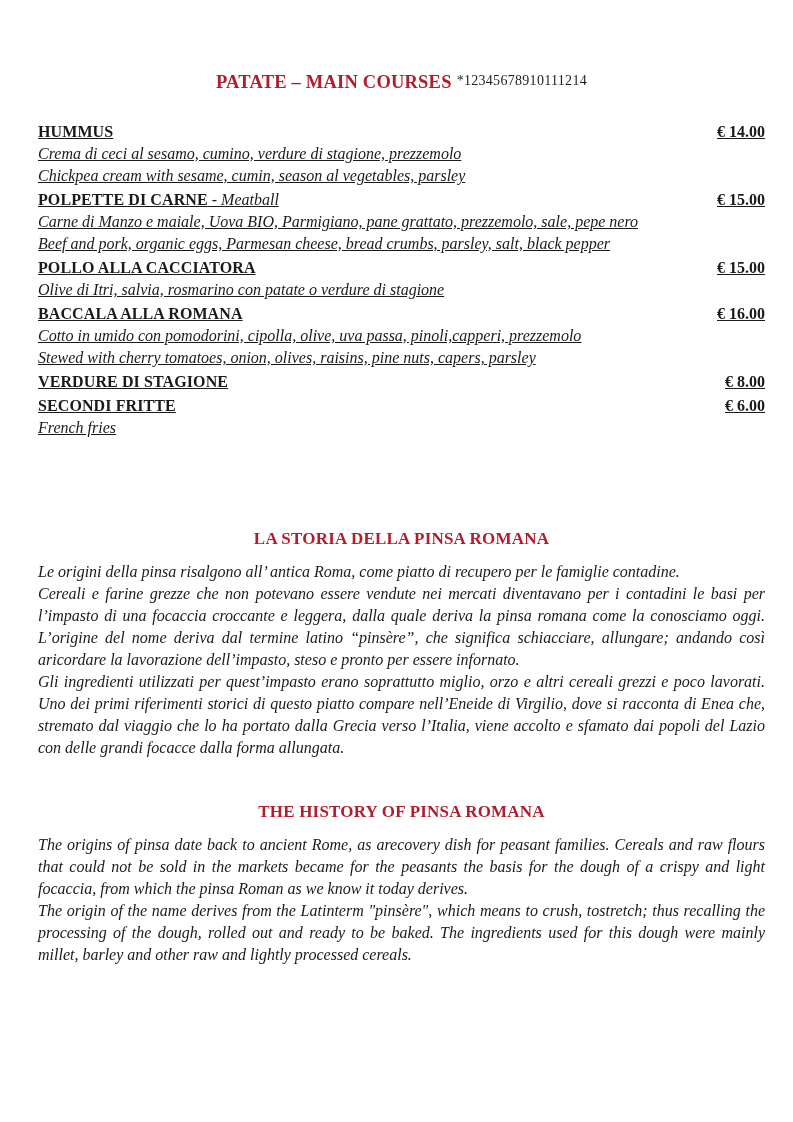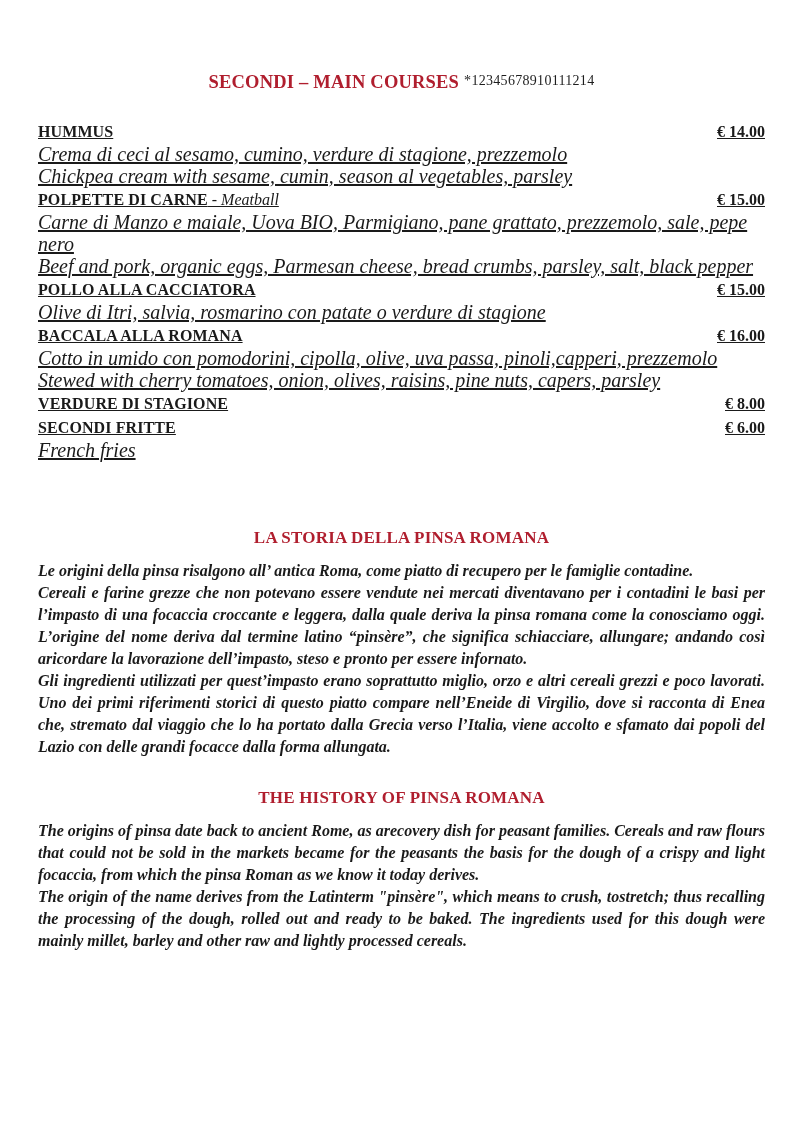--- a/index.html
+++ b/index.html
@@ -27,48 +27,48 @@
     letter-spacing: 0.3px;
   }
 
   .items { margin-top: 27px; }
   .item { margin-bottom: 2px; text-decoration: underline; }
   .item-head { display: flex; align-items: baseline; font-size: 16px; line-height: 22px; }
   .item-title { flex: 1 1 auto; }
   .item-name { font-weight: bold; letter-spacing: 0.1px; }
   .item-suffix { font-weight: normal; font-style: italic; white-space: pre; }
   .item-price { font-weight: bold; white-space: nowrap; }
-  .item-desc { font-style: italic; font-size: 20px; line-height: 22px; }
+  .item-desc { font-style: italic; font-size: 16px; line-height: 22px; }
 
   .story-heading {
     margin: 0; text-align: center;
     color: var(--accent);
     font-weight: bold;
     font-size: 17px;
     line-height: 22px;
     letter-spacing: 0.2px;
   }
-  .story-heading.it { margin-top: 66px; text-align: center; }
-  .story-heading.en { margin-top: 29px; }
-  .story-block { margin-top: 11px; font-weight: bold; }
+  .story-heading.it { margin-top: 89px; text-align: center; }
+  .story-heading.en { margin-top: 42px; }
+  .story-block { margin-top: 11px; }
   .story-block p {
     margin: 0;
     font-style: italic;
     font-size: 16px;
     line-height: 22px;
     text-align: justify;
   }
 </style>
 </head>
 <body>
 
 <div class="page">
 
   <div class="title-line">
-    <span class="title">SECONDI – MAIN COURSES</span><span class="title-note">*12345678910111214</span>
+    <span class="title">PATATE – MAIN COURSES</span><span class="title-note">*12345678910111214</span>
   </div>
 
   <div class="items">
 
     <div class="item">
       <div class="item-head">
         <span class="item-title"><span class="item-name">HUMMUS</span><span class="item-suffix"></span></span>
         <span class="item-price">€ 14.00</span>
       </div>
       <div class="item-desc">Crema di ceci al sesamo, cumino, verdure di stagione, prezzemolo</div>

